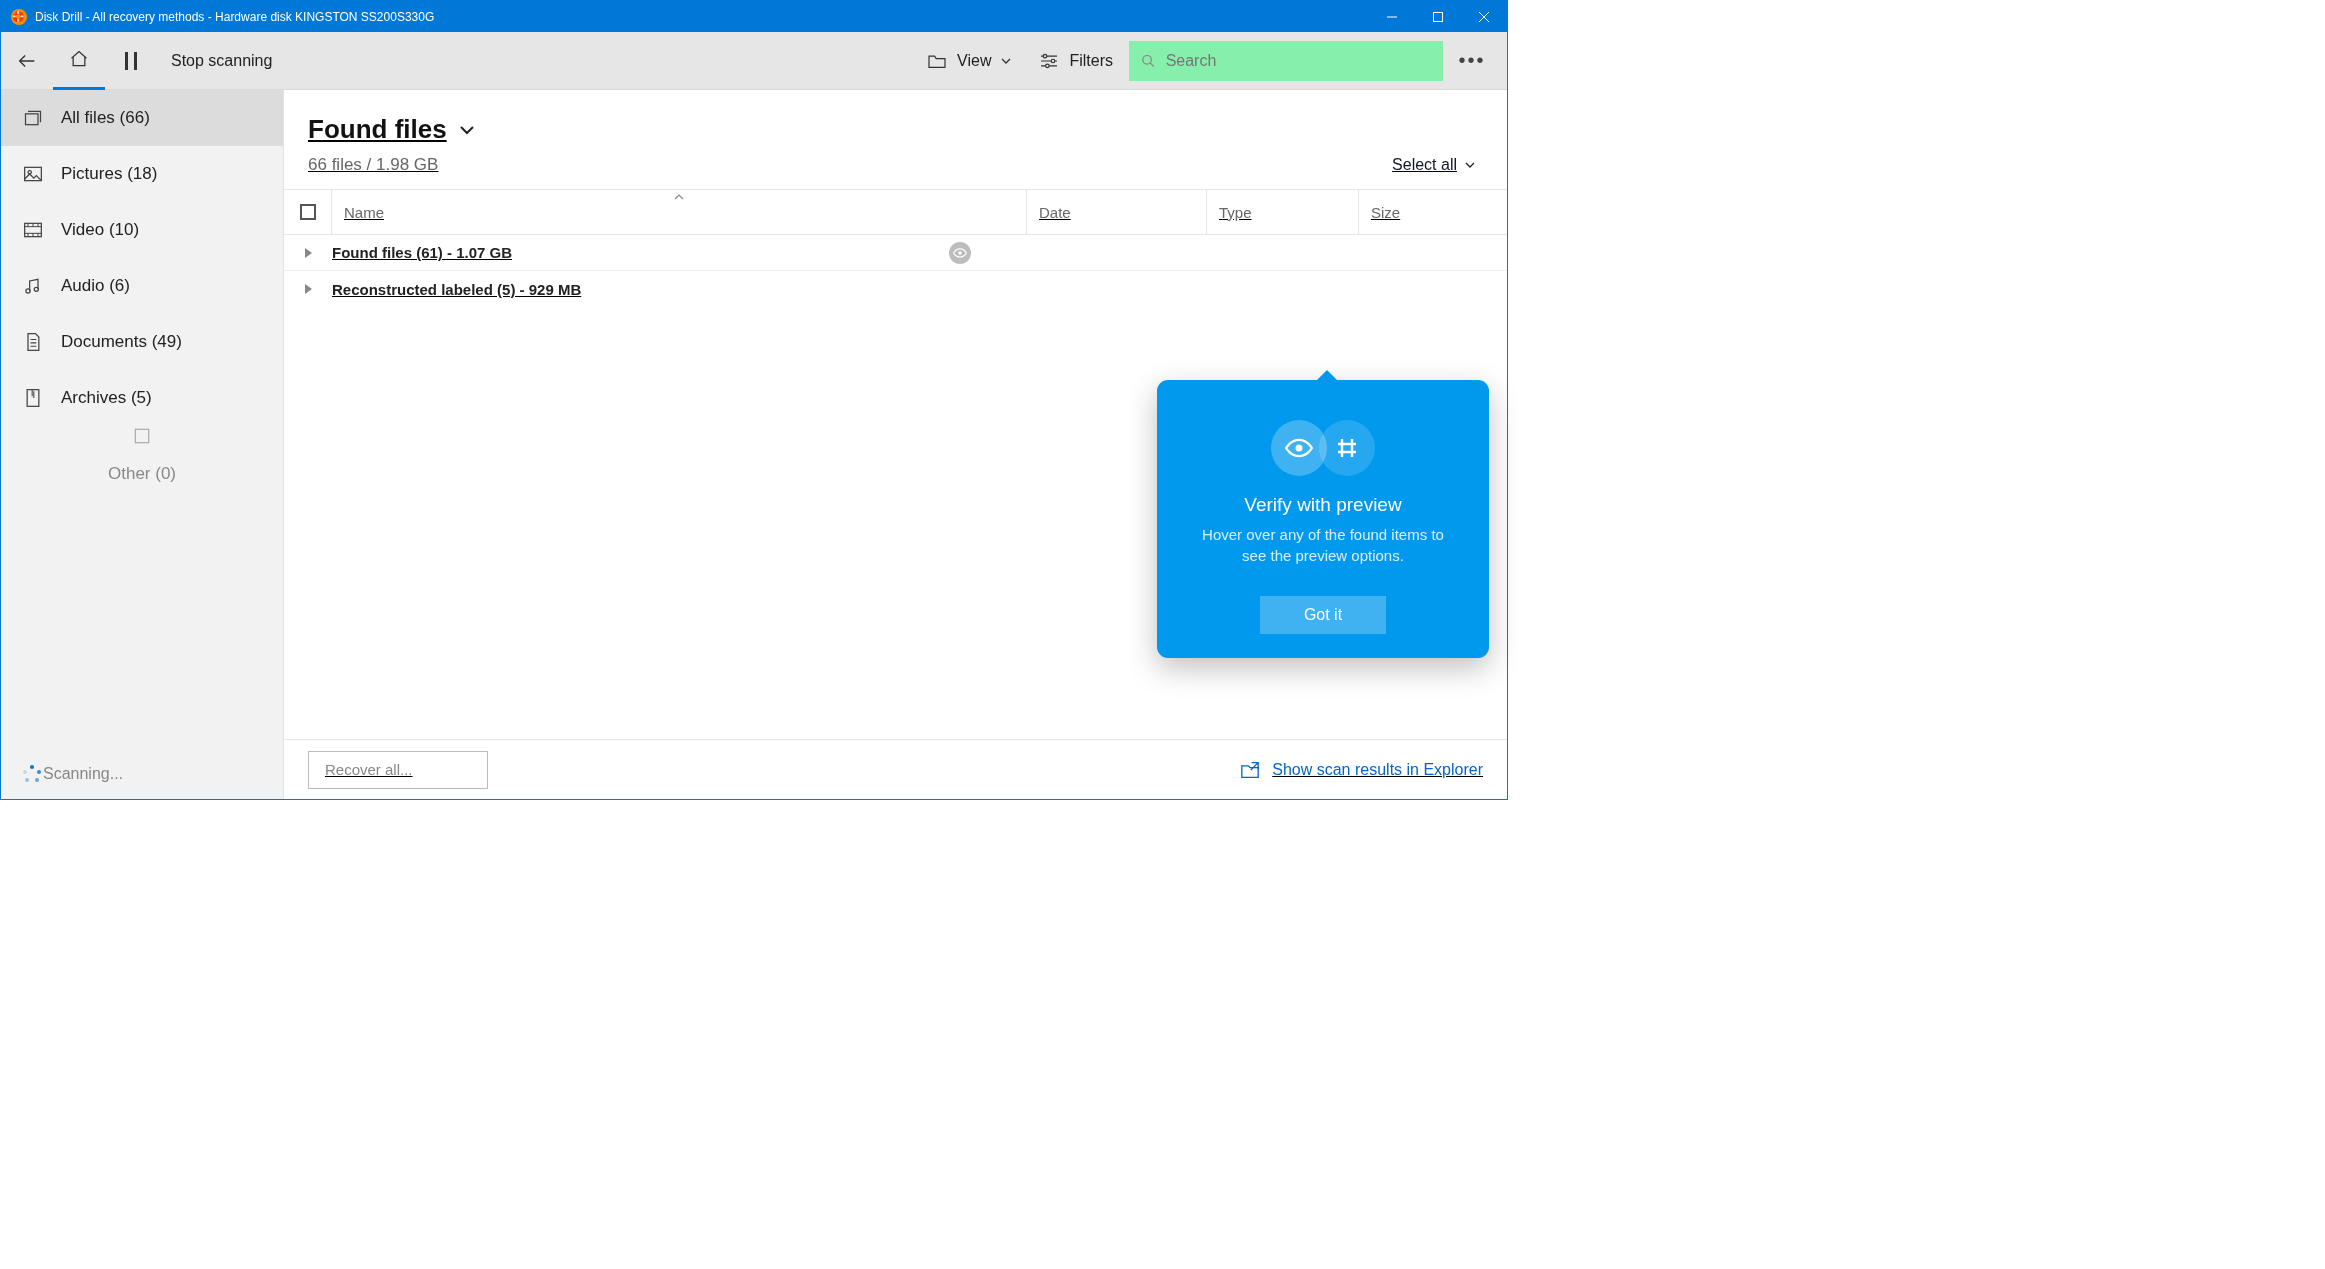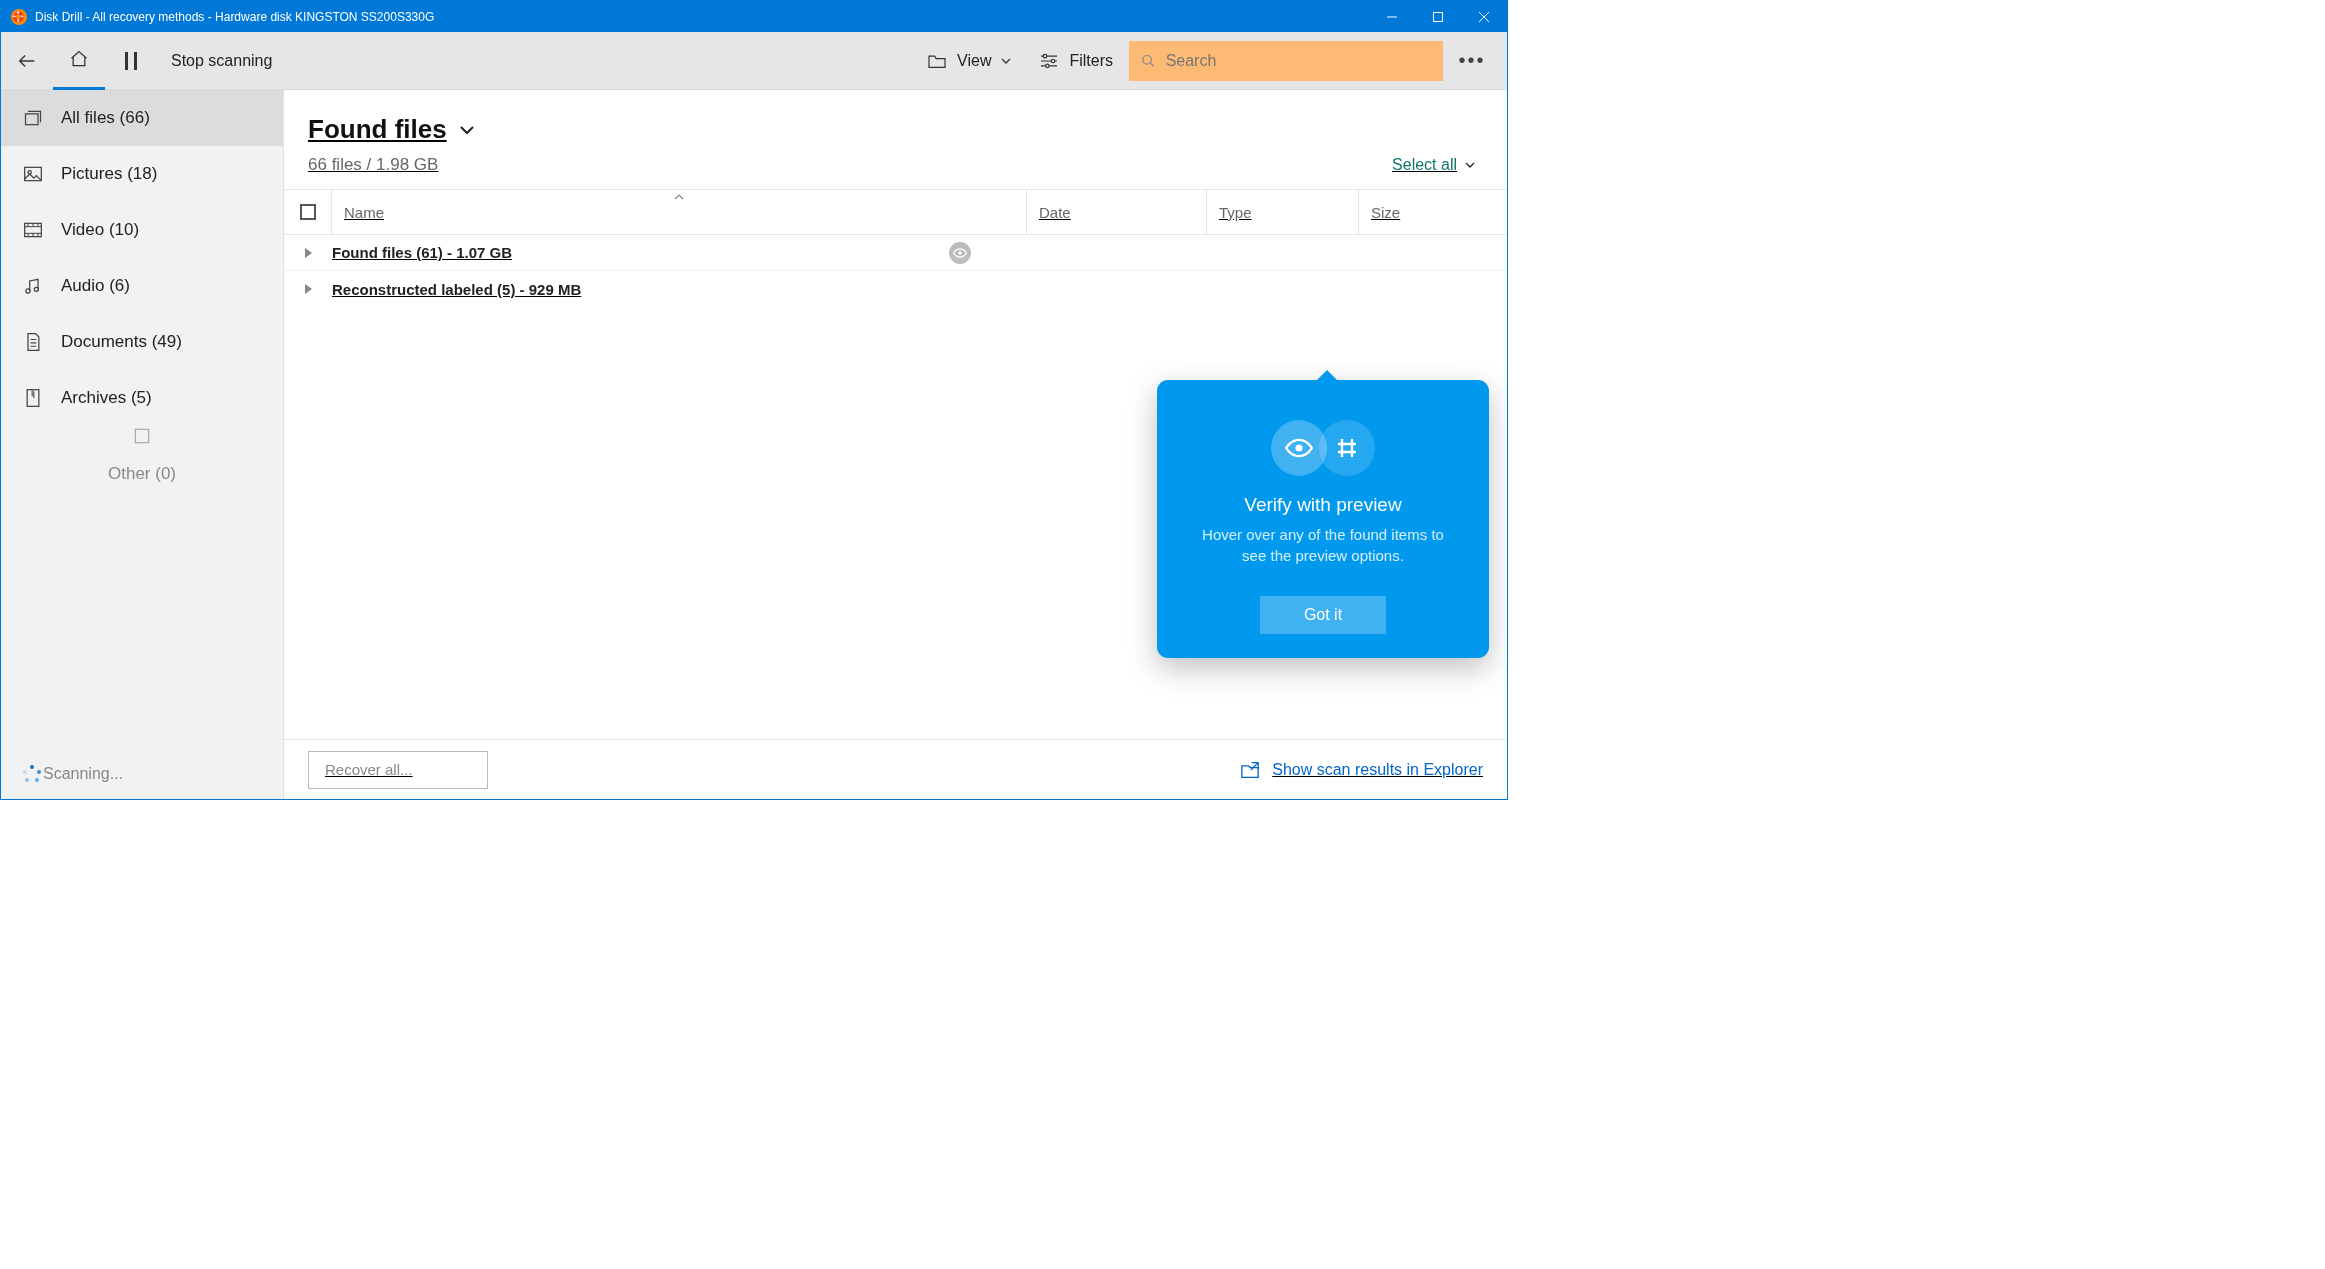--- a/index.html
+++ b/index.html
@@ -13,21 +13,21 @@
   .titlebar .spacer { flex: 1; }
   .win-btn { width: 46px; height: 31px; display: flex; align-items: center; justify-content: center; color: #fff; }
 
   
   .toolbar { height: 58px; background: #e6e6e6; border-bottom: 1px solid #d9d9d9; display: flex; align-items: center; padding: 0 10px 0 0; }
   .tb-btn { width: 52px; height: 58px; display: flex; align-items: center; justify-content: center; color: #333; }
   .tb-btn.active-underline { border-bottom: 3px solid #0078d7; }
   .tb-label-btn { padding: 8px 14px; height: 58px; display: flex; align-items: center; font-size: 16px; color: #222; }
   .tb-right { margin-left: auto; display: flex; align-items: center; gap: 4px; }
   .tb-group { display: flex; align-items: center; height: 40px; padding: 0 12px; gap: 10px; color: #222; font-size: 16px; }
-  .searchbox { width: 314px; height: 40px; background: #fdba74; display: flex; align-items: center; padding: 0 12px; gap: 10px; color: #888; font-size: 16px; }
+  .searchbox { width: 314px; height: 40px; background: #86efac; display: flex; align-items: center; padding: 0 12px; gap: 10px; color: #888; font-size: 16px; }
   .searchbox input { border: none; background: transparent; outline: none; font-size: 16px; color: #333; width: 100%; }
   .more-btn { width: 50px; height: 40px; display: flex; align-items: center; justify-content: center; color: #444; font-size: 20px; letter-spacing: 2px; }
 
   
   .body { flex: 1; display: flex; min-height: 0; }
 
   
   .sidebar { width: 283px; background: #f2f2f2; border-right: 1px solid #e2e2e2; display: flex; flex-direction: column; }
   .side-item { height: 56px; display: flex; align-items: center; padding: 0 22px; gap: 18px; font-size: 17px; color: #222; }
   .side-item.active { background: #dcdcdc; font-weight: 400; }
@@ -44,21 +44,21 @@
   .spinner .d4 { top: 13px; left: 2px; opacity: .4; }
   .spinner .d5 { top: 5px; left: 0; opacity: .2; }
 
   
   .main { flex: 1; display: flex; flex-direction: column; min-width: 0; position: relative; text-decoration: underline; }
   .main-head { padding: 24px 24px 14px 24px; }
   .mh-top { display: flex; align-items: center; gap: 12px; }
   .mh-title { font-size: 26px; font-weight: 700; color: #111; }
   .mh-sub-row { display: flex; align-items: center; justify-content: space-between; margin-top: 10px; }
   .mh-sub { font-size: 17px; color: #666; }
-  .select-all { font-size: 16px; color: #0f766e; display: flex; align-items: center; gap: 8px; padding-right: 8px; }
+  .select-all { font-size: 16px; color: #0f172a; display: flex; align-items: center; gap: 8px; padding-right: 8px; }
 
   
   .table-head { height: 46px; border-top: 1px solid #e6e6e6; border-bottom: 1px solid #e6e6e6; display: flex; align-items: center; color: #666; font-size: 15px; }
   .col-check { width: 48px; display: flex; align-items: center; justify-content: center; border-right: 1px solid #e6e6e6; height: 100%; }
   .col-name { flex: 1; padding-left: 12px; border-right: 1px solid #e6e6e6; height: 100%; display: flex; align-items: center; position: relative; }
   .col-name .sort-caret { position: absolute; left: 50%; transform: translateX(-50%); top: 4px; }
   .col-date { width: 180px; padding-left: 12px; border-right: 1px solid #e6e6e6; height: 100%; display: flex; align-items: center; }
   .col-type { width: 152px; padding-left: 12px; border-right: 1px solid #e6e6e6; height: 100%; display: flex; align-items: center; }
   .col-size { width: 148px; padding-left: 12px; height: 100%; display: flex; align-items: center; }
   .checkbox { width: 16px; height: 16px; border: 2px solid #555; }

